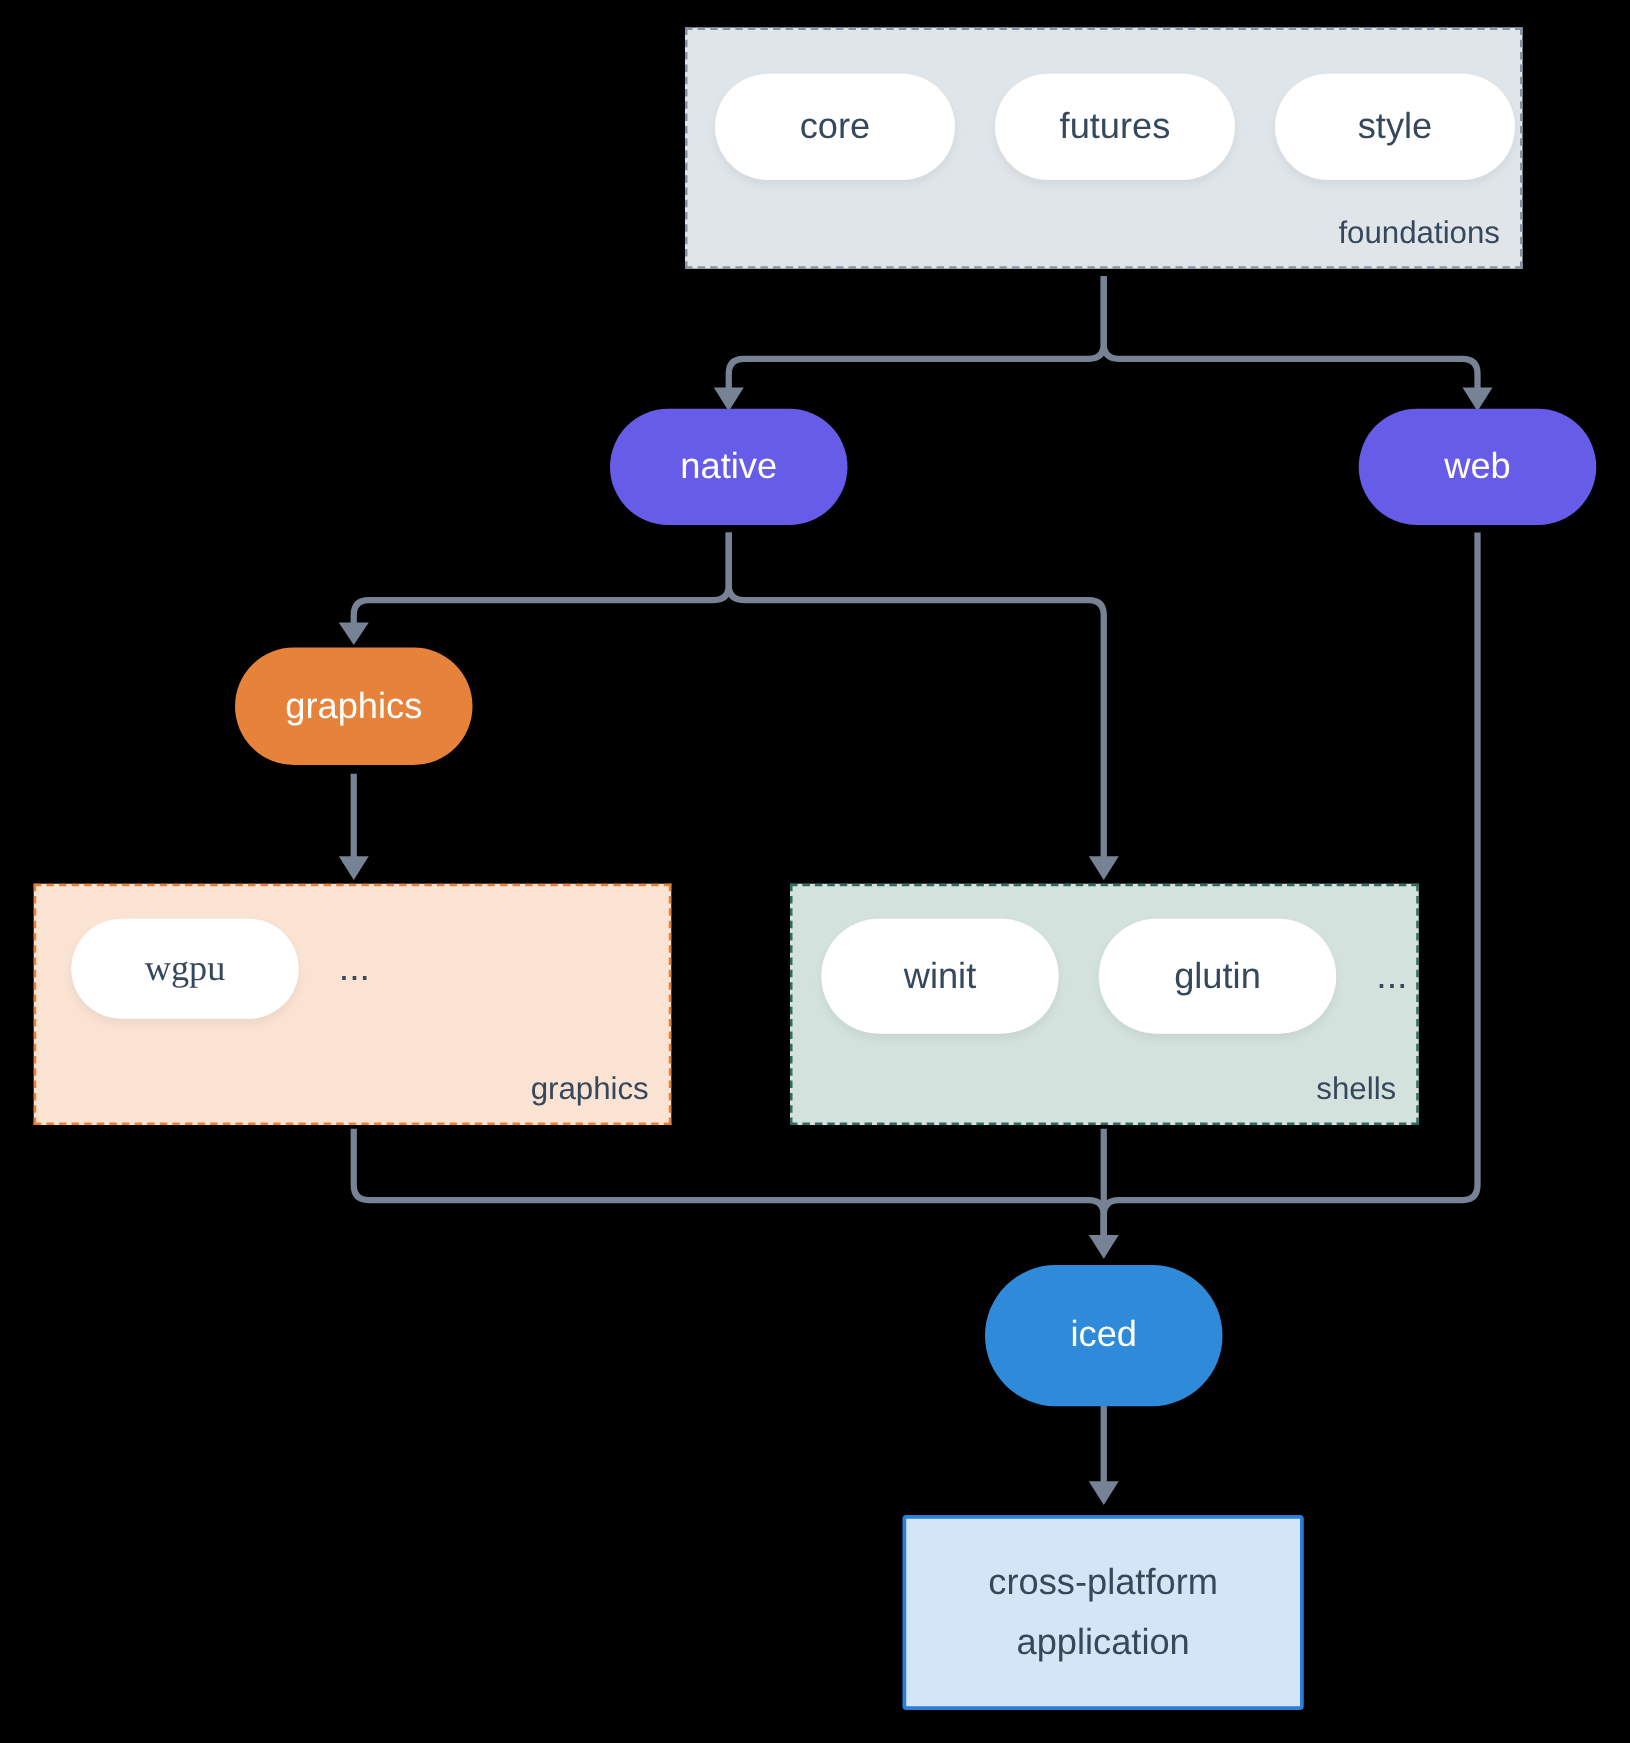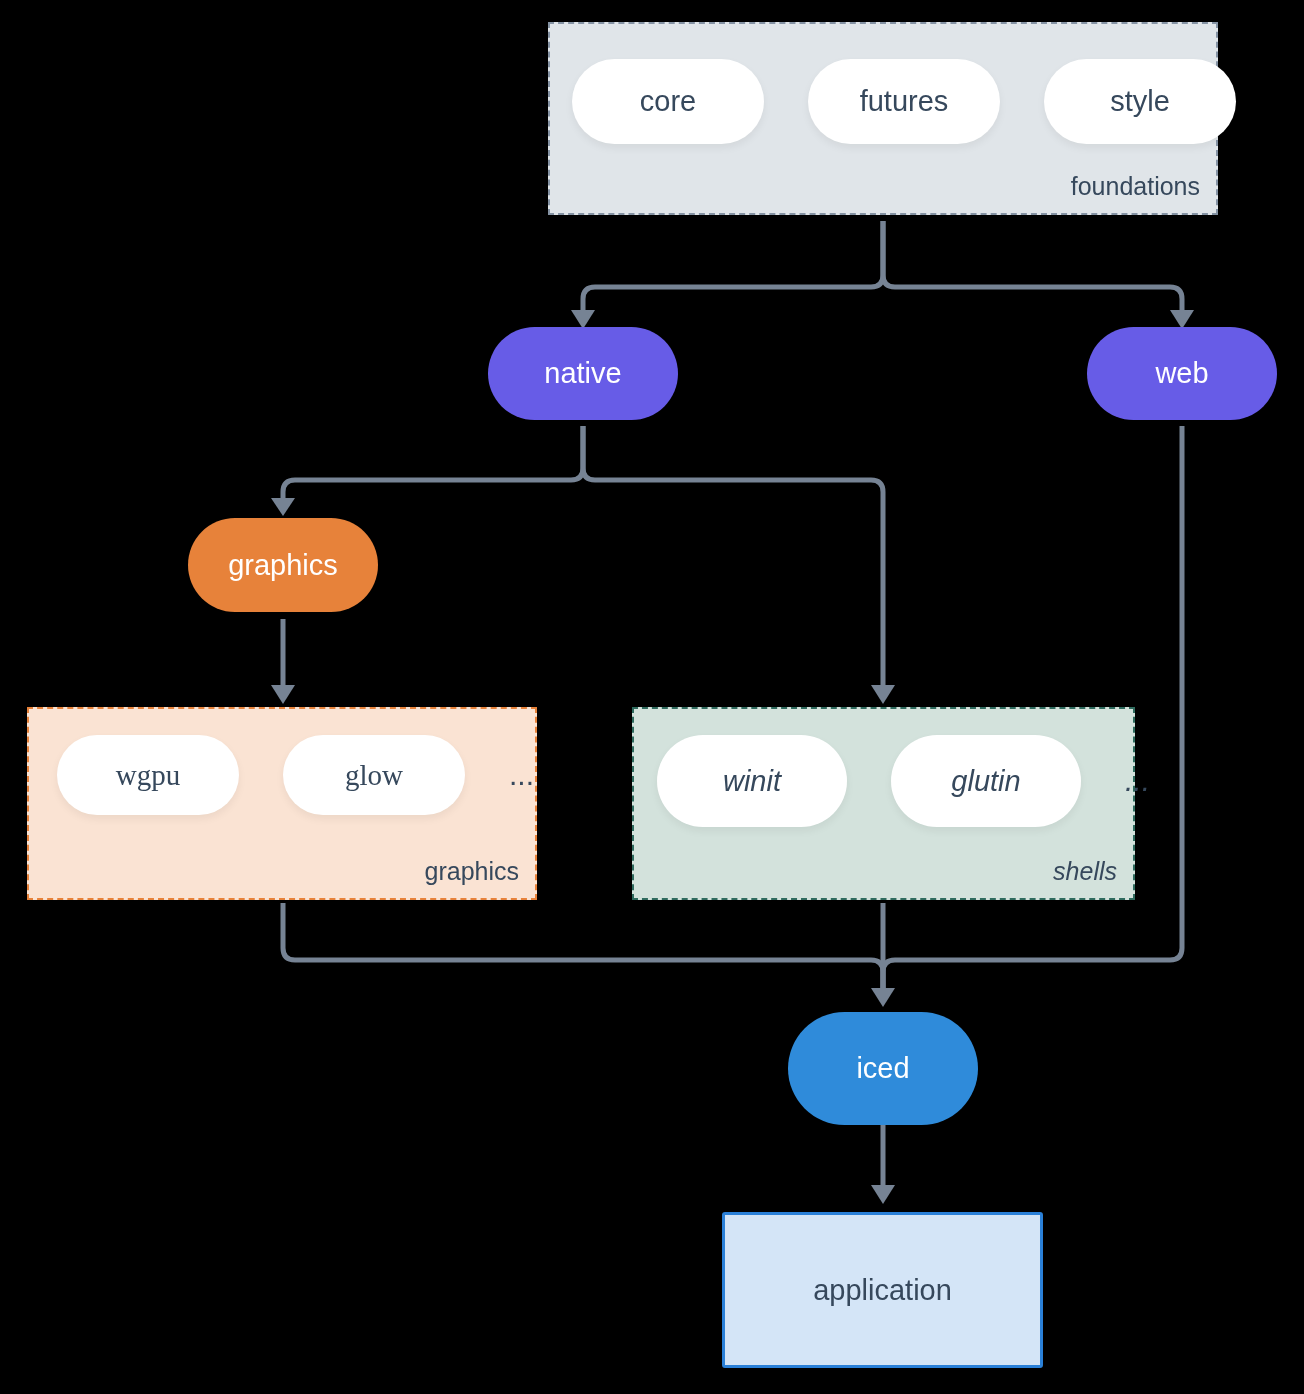--- a/index.html
+++ b/index.html
@@ -31,21 +31,21 @@
   }
   .groupbox {
     position: absolute;
     border: 2px dashed;
     display: flex;
     align-items: flex-start;
   }
   .groupbox .pill-row {
     display: flex;
     align-items: center;
-    gap: 44px;
+    gap: 32px;
   }
   .pill {
     border-radius: 999px;
     background: var(--pill_fill);
     color: var(--dark_text);
     display: flex;
     align-items: center;
     justify-content: center;
     font-size: 29px;
     box-shadow: 0 4px 8px rgba(0,0,0,0.06);
@@ -92,21 +92,20 @@
     border-color: var(--renderers_border);
     padding: 26px 0 0 28px;
   }
   .renderers .pill { width: 182px; height: 80px; font-family: Liberation Serif, serif; }
   
   .shells {
     left: 632px; top: 707px; width: 503px; height: 193px;
     background: var(--shells_fill);
     border-color: var(--shells_border);
     padding: 26px 0 0 23px;
-    font-style: italic;
   }
   .shells .pill { width: 190px; height: 92px; }
   
   .application {
     position: absolute;
     left: 722px; top: 1212px; width: 321px; height: 156px;
     background: var(--app_fill);
     border: 3px solid var(--app_border);
     border-radius: 3px;
     display: flex;
@@ -157,34 +156,34 @@
   </div>
 
   <div class="node-pill web">web</div>
   <div class="node-pill native">native</div>
 
   <div class="node-pill graphics">graphics</div>
 
   <div class="groupbox renderers">
     <div class="pill-row">
       <div class="pill">wgpu</div>
-      <div class="pill">glow</div>
       <div class="ellipsis">...</div>
     </div>
     <div class="corner-label">graphics</div>
   </div>
 
   <div class="groupbox shells">
     <div class="pill-row">
       <div class="pill">winit</div>
       <div class="pill">glutin</div>
       <div class="ellipsis">...</div>
     </div>
     <div class="corner-label">shells</div>
   </div>
 
   <div class="node-pill iced">iced</div>
 
   <div class="application">
+    <span>cross-platform</span>
     <span>application</span>
   </div>
 
 </div>
 
 </body></html>

